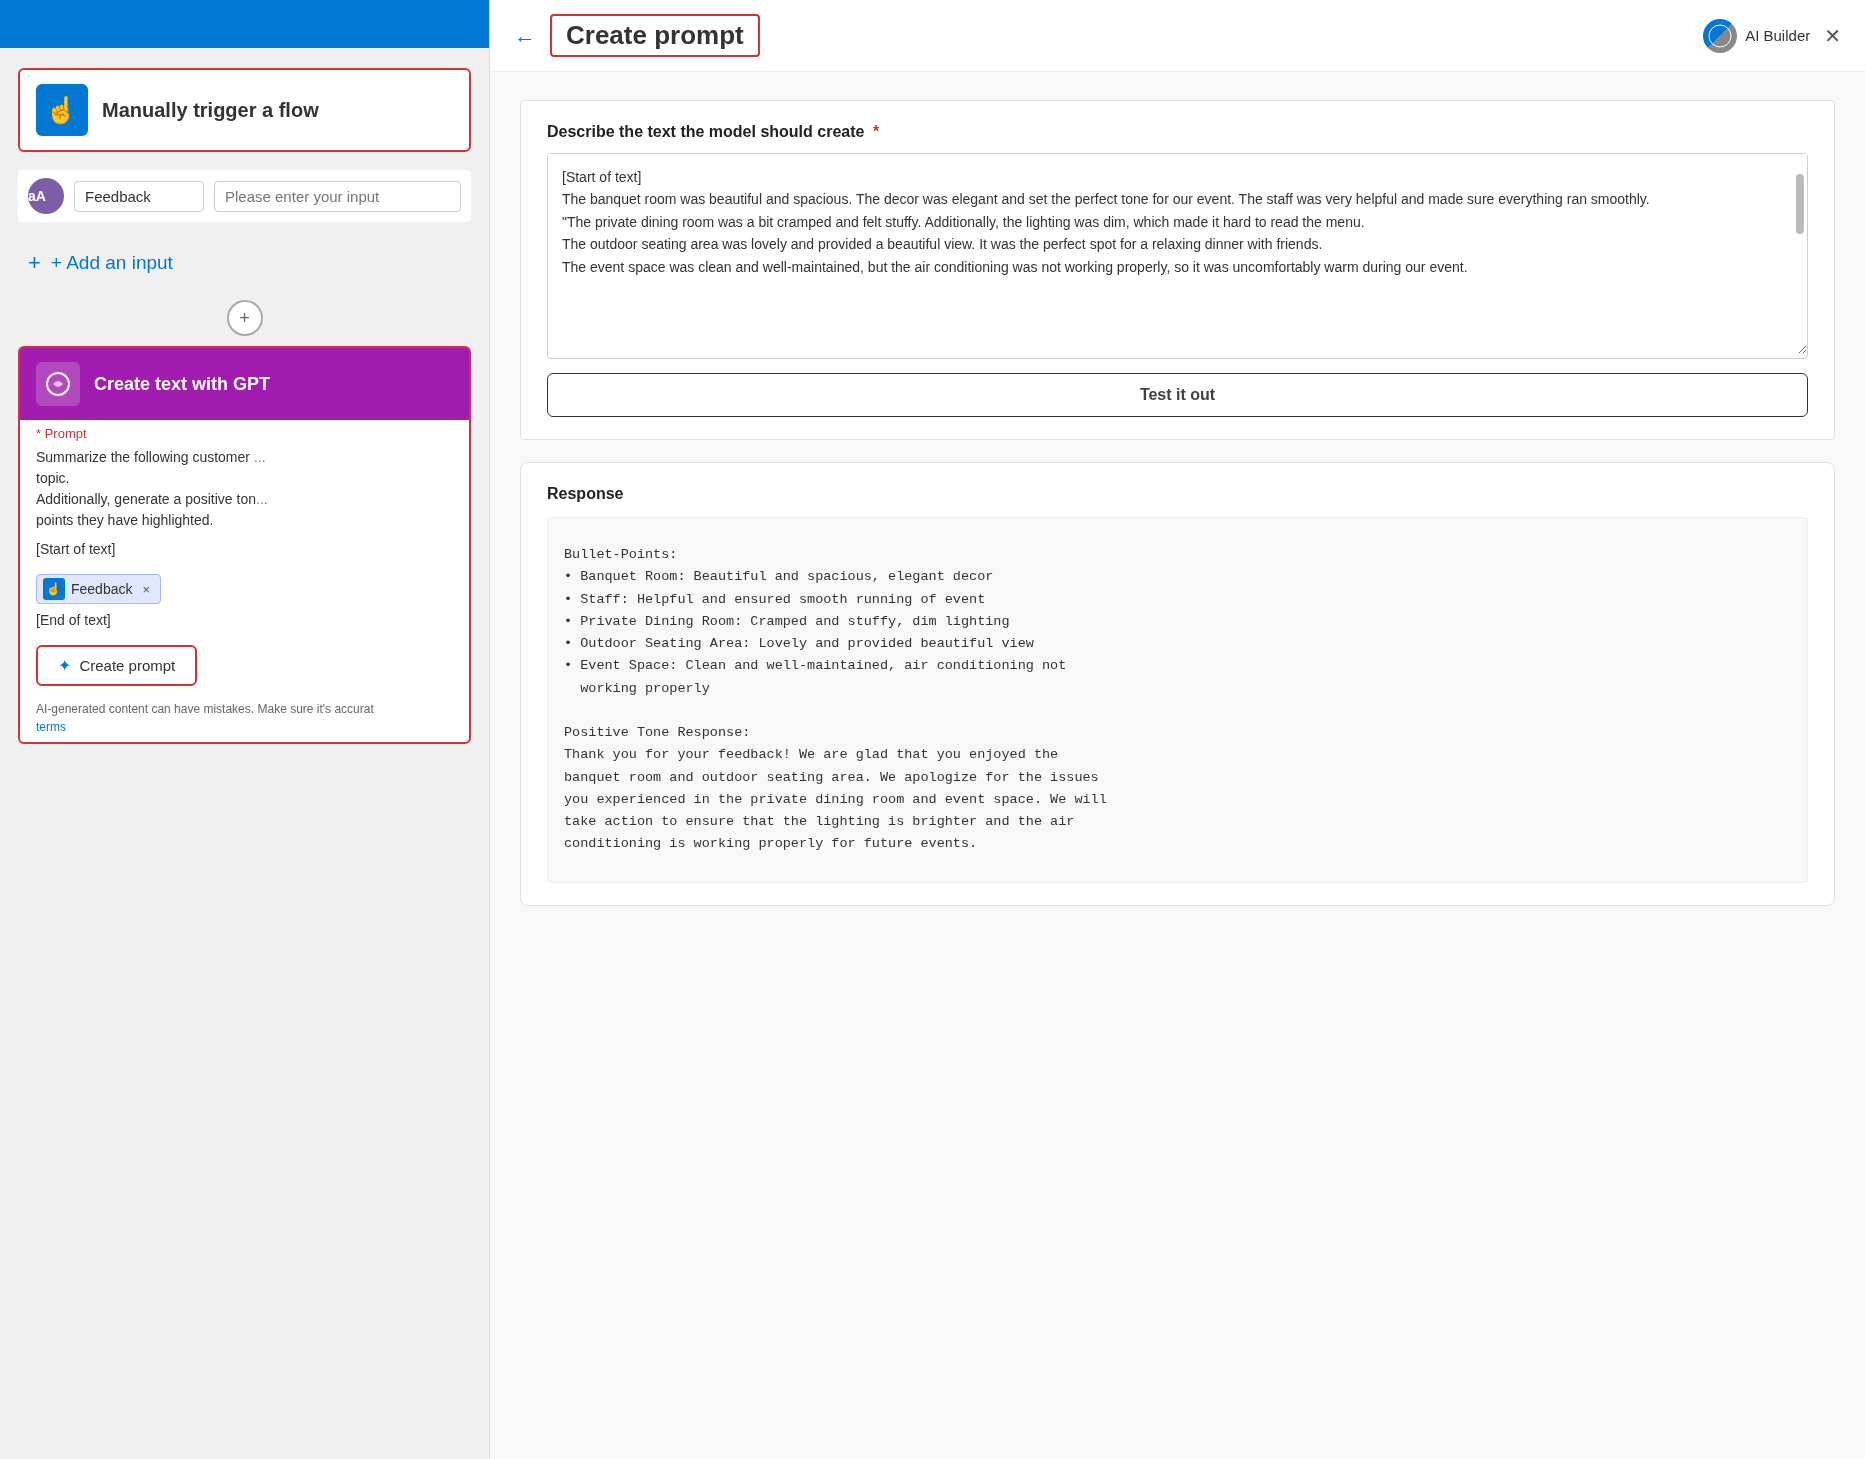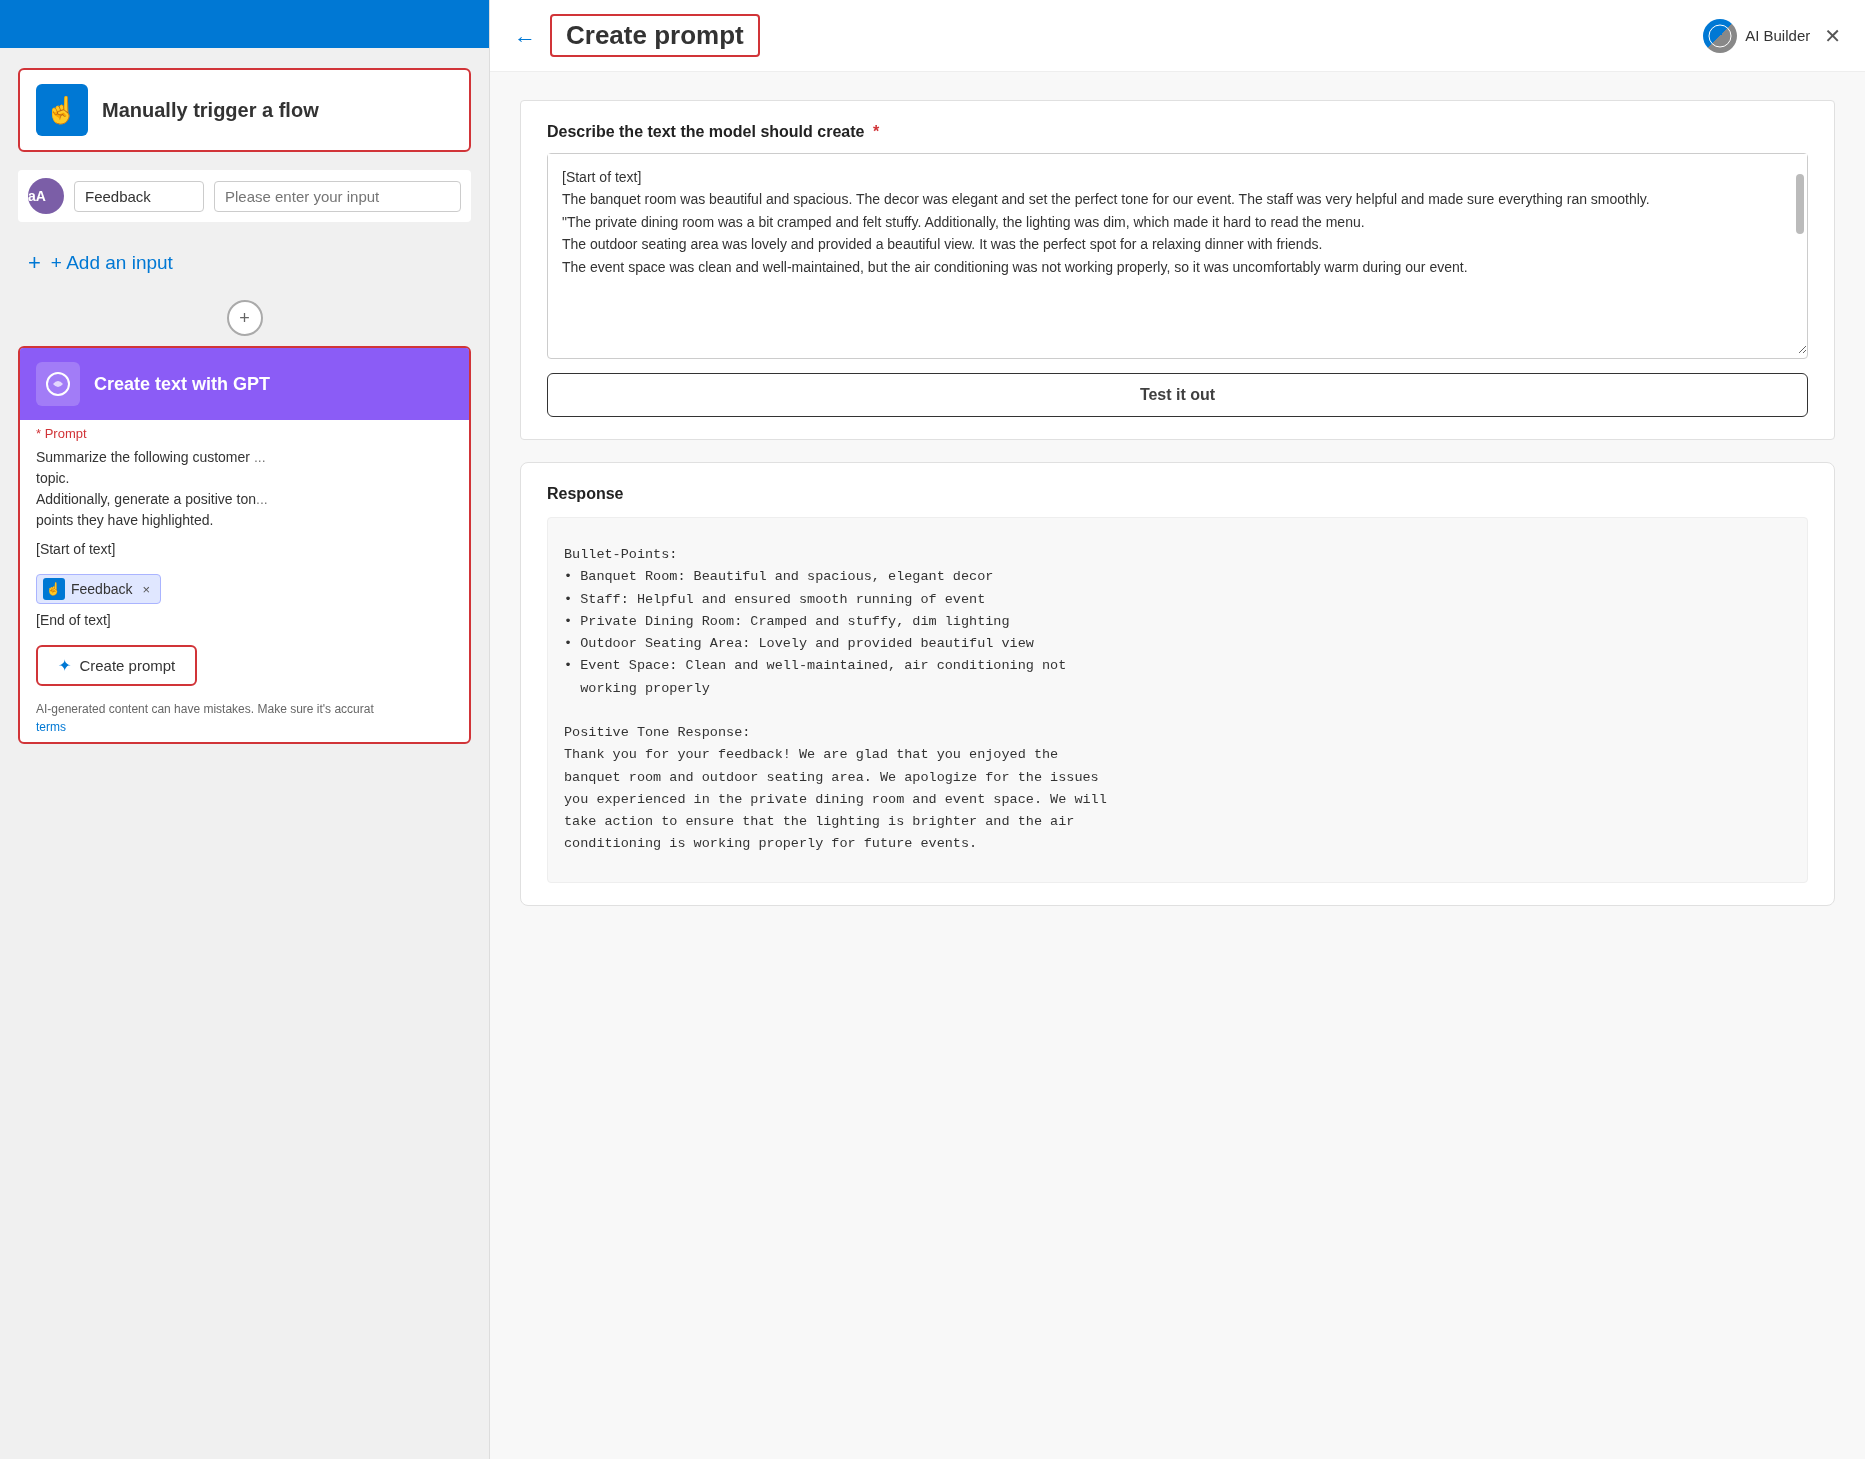--- a/index.html
+++ b/index.html
@@ -147,21 +147,21 @@
       border: 2.5px solid #d13438;
       background: white;
       border-radius: 6px;
       margin-bottom: 14px;
     }
     .gpt-header {
       display: flex;
       align-items: center;
       gap: 14px;
       padding: 14px 16px;
-      background: #8b5cf6;
+      background: #a21caf;
       border-radius: 3px 3px 0 0;
     }
     .gpt-icon {
       width: 44px;
       height: 44px;
       border-radius: 6px;
       background: rgba(255,255,255,0.2);
       display: flex;
       align-items: center;
       justify-content: center;

